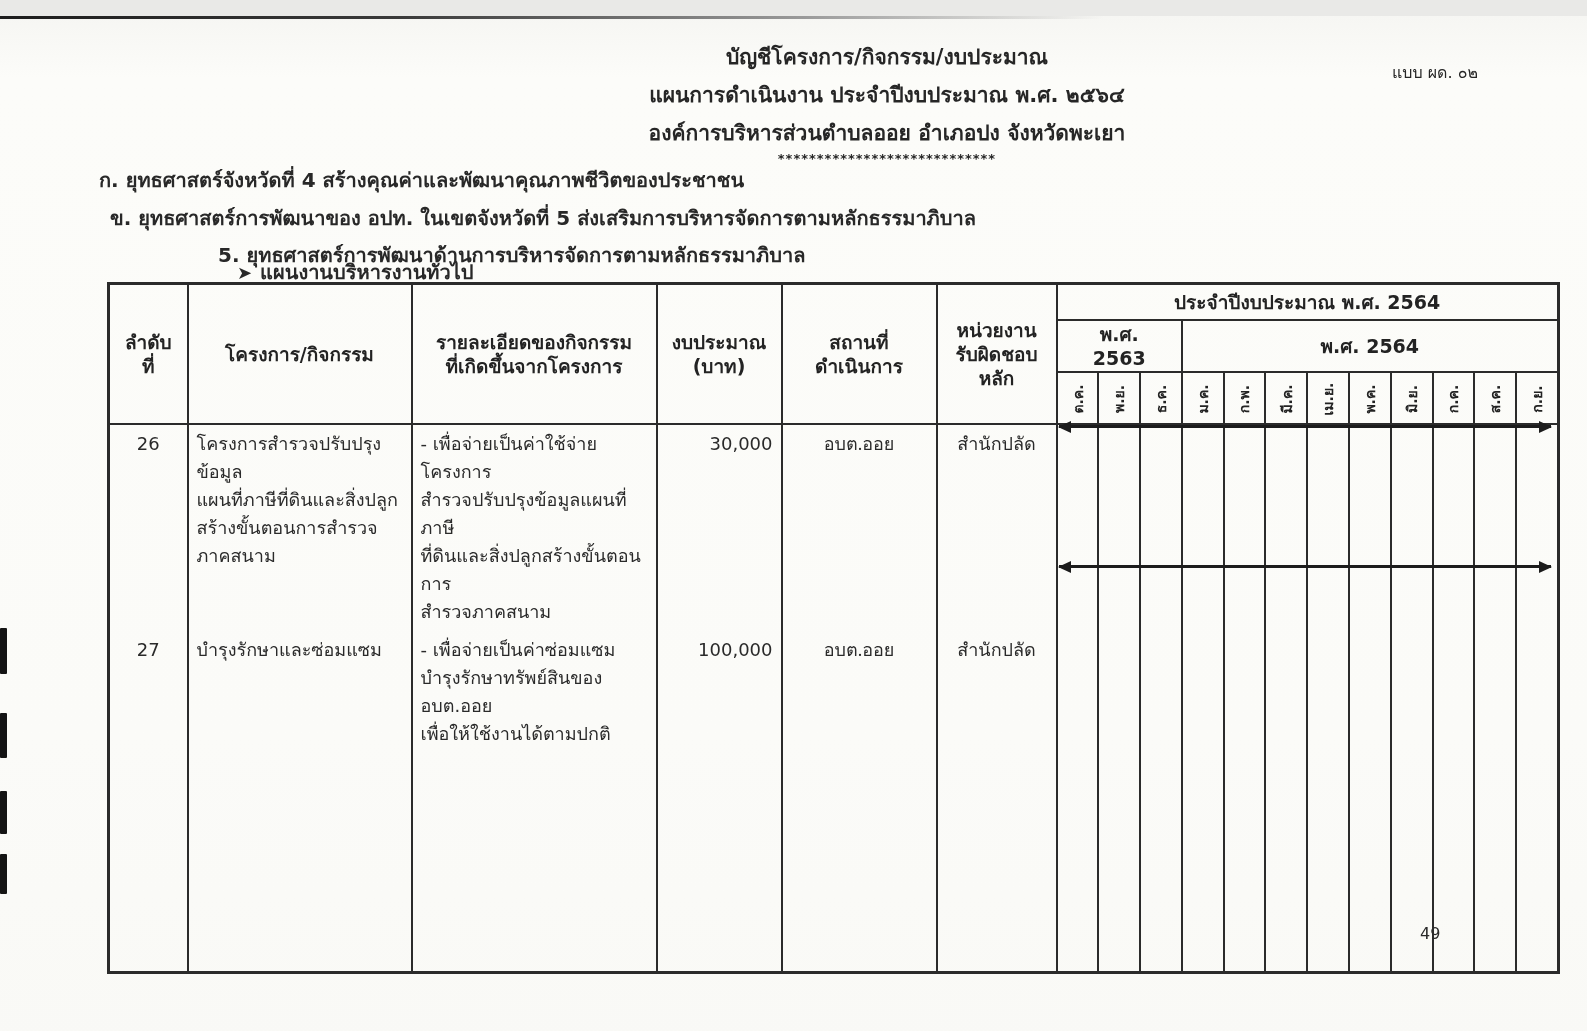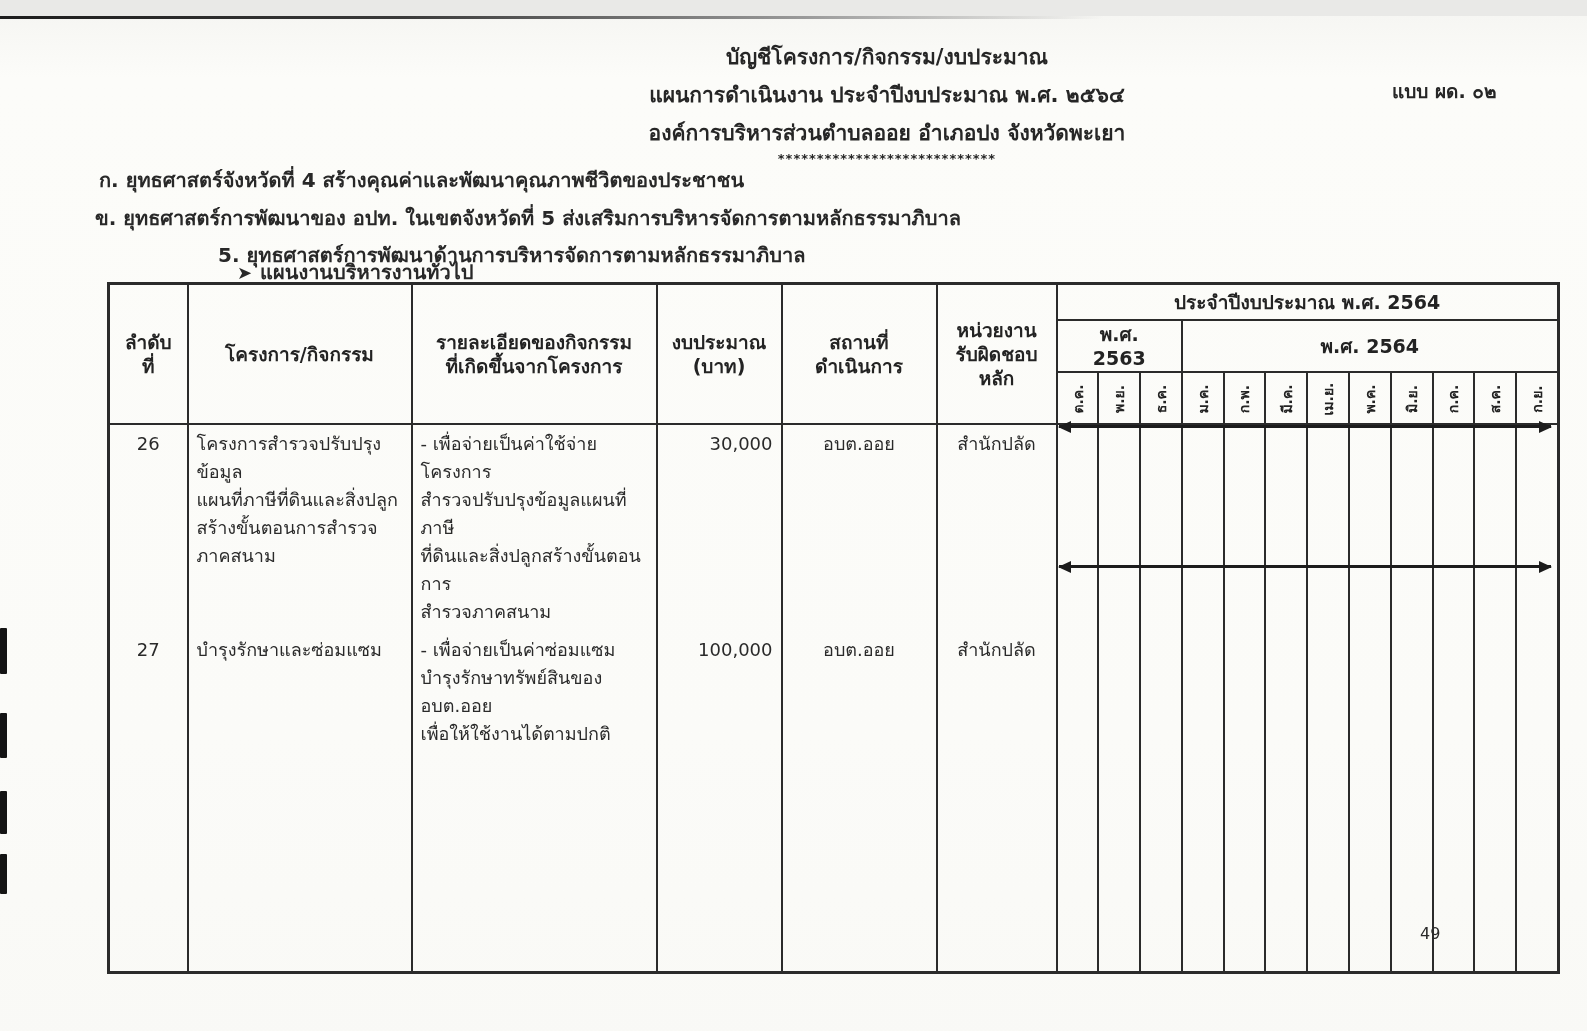--- a/index.html
+++ b/index.html
@@ -20,46 +20,46 @@
   .edge-mark { position:absolute; left:0; width:7px; background:#141414; border-radius:1px; }
   .m1 { top:612px; height:46px; }
   .m2 { top:697px; height:45px; }
   .m3 { top:775px; height:43px; }
   .m4 { top:838px; height:40px; }
 
   
   .doc-title { position:absolute; top:22px; left:587px; width:600px;
     text-align:center; font-weight:700; font-size:21px; line-height:38px; color:#262626; }
   .doc-title .stars { font-size:13px; line-height:14px; letter-spacing:1px; font-weight:700; }
-  .form-code { position:absolute; top:60px; left:1392px; font-size:19px; font-weight:700; color:#262626; }
+  .form-code { position:absolute; top:44px; left:1392px; font-size:16px; font-weight:400; color:#262626; }
 
   
   .strategy { position:absolute; font-size:20px; font-weight:700; color:#282828; white-space:nowrap; }
   .s-a { top:148px; left:99px; }
-  .s-b { top:186px; left:95px; }
+  .s-b { top:186px; left:110px; }
   .s-5 { top:223px; left:218px; }
   .s-plan { top:240px; left:237px; }
   .plan-arrow { display:inline-block; margin-right:8px; font-size:18px; }
 
   
   .table-wrap { position:absolute; top:266px; left:107px; width:1450px; height:614px; }
   table.tbl { border-collapse:collapse; table-layout:fixed; width:1450px; height:614px;
     border:3px solid #2b2b2b; }
   .tbl th, .tbl td { border:2px solid #2b2b2b; }
   .tbl thead th { font-size:19px; font-weight:700; text-align:center; vertical-align:middle;
     line-height:24px; white-space:pre-line; color:#232323; padding:1px 14px; }
   .tbl tr.hr1 { height:36px; } .tbl tr.hr2 { height:38px; } .tbl tr.hr3 { height:52px; }
   .tbl th.month { padding:0; }
   .vert { display:inline-block; transform:rotate(-90deg); font-size:14px; font-weight:700; white-space:nowrap; }
   .tbl tbody td { border-top:none; border-bottom:none; vertical-align:top;
     font-size:18px; line-height:28px; padding:5px 8px; color:#2a2a2a; white-space:pre-line; }
   .tbl tr.row-a { height:146px; } .tbl tr.row-b { height:342px; }
   td.c-no { text-align:center; }
   td.c-budget { text-align:right; padding-right:16px; }
-  td.c-loc, td.c-unit { text-align:center; }
+  td.c-loc, td.c-unit { text-align:center;font-family:Liberation Serif, serif; }
 
   
   .arrow { position:absolute; left:952px; width:492px; height:0; border-top:3px solid #1c1c1c; }
   .arrow::before { content:""; position:absolute; left:-1px; top:-7px;
     border-top:6px solid transparent; border-bottom:6px solid transparent; border-right:13px solid #1c1c1c; }
   .arrow::after { content:""; position:absolute; right:-1px; top:-7px;
     border-top:6px solid transparent; border-bottom:6px solid transparent; border-left:13px solid #1c1c1c; }
   .arrow-1 { top:143px; } .arrow-2 { top:283px; }
 
   .page-num { position:absolute; top:908px; left:1420px; font-size:16px; color:#2a2a2a; }

